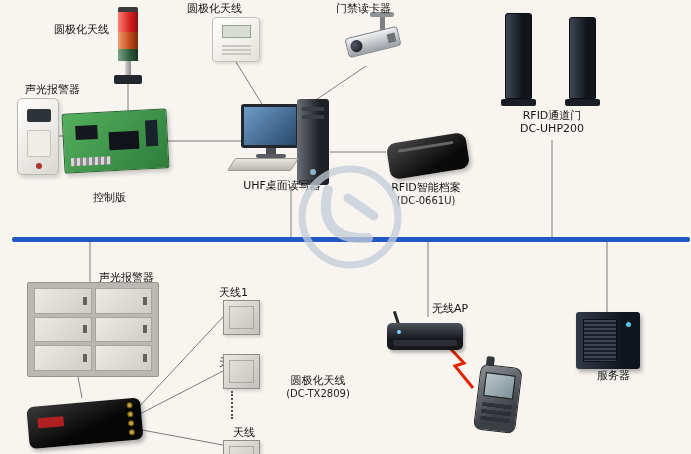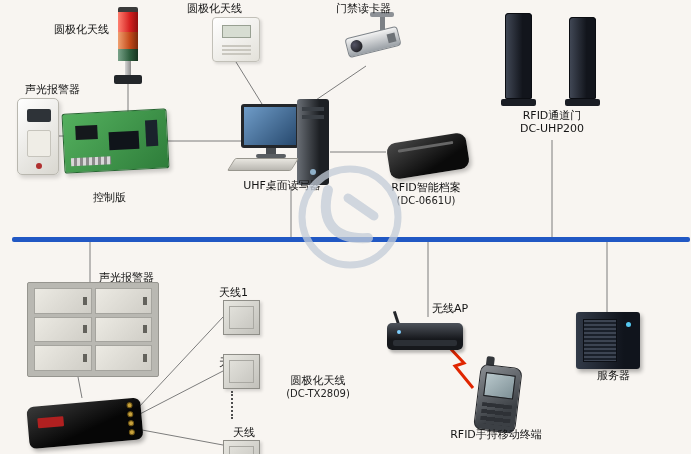--- a/index.html
+++ b/index.html
@@ -281,21 +281,20 @@
     </div>
   </div>
 
   <div class="p hh">
     <div class="p hh-ant"></div>
     <div class="p hh-body">
       <div class="p hh-scr"></div>
       <div class="p hh-keys"></div>
     </div>
   </div>
-  <div class="lbl l-hh ctr">RFID手持移动终端</div>
 
   <div class="p server">
     <div class="p sv-mesh"></div>
     <div class="p sv-led"></div>
   </div>
   <div class="lbl l-server">服务器</div>
 
   <div class="p breader">
     <div class="p br-body">
       <div class="p br-tag"></div>

